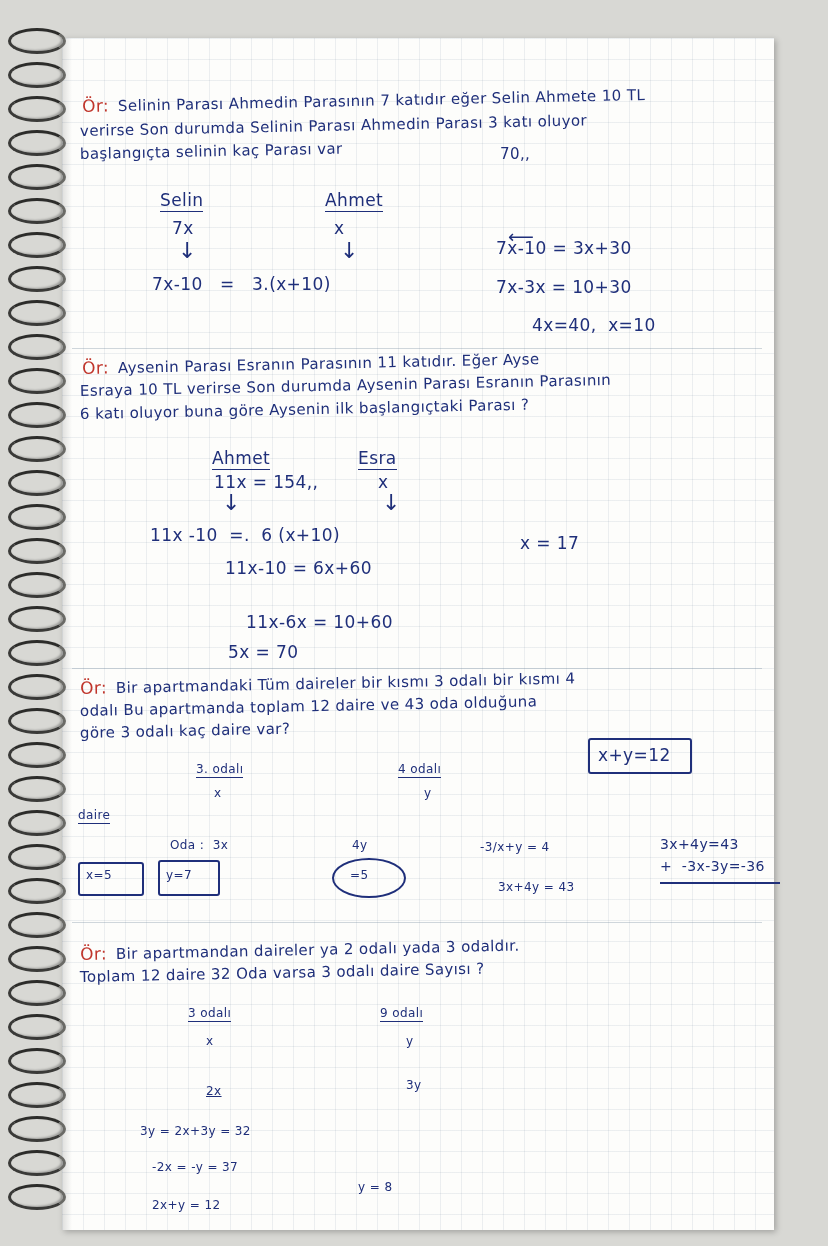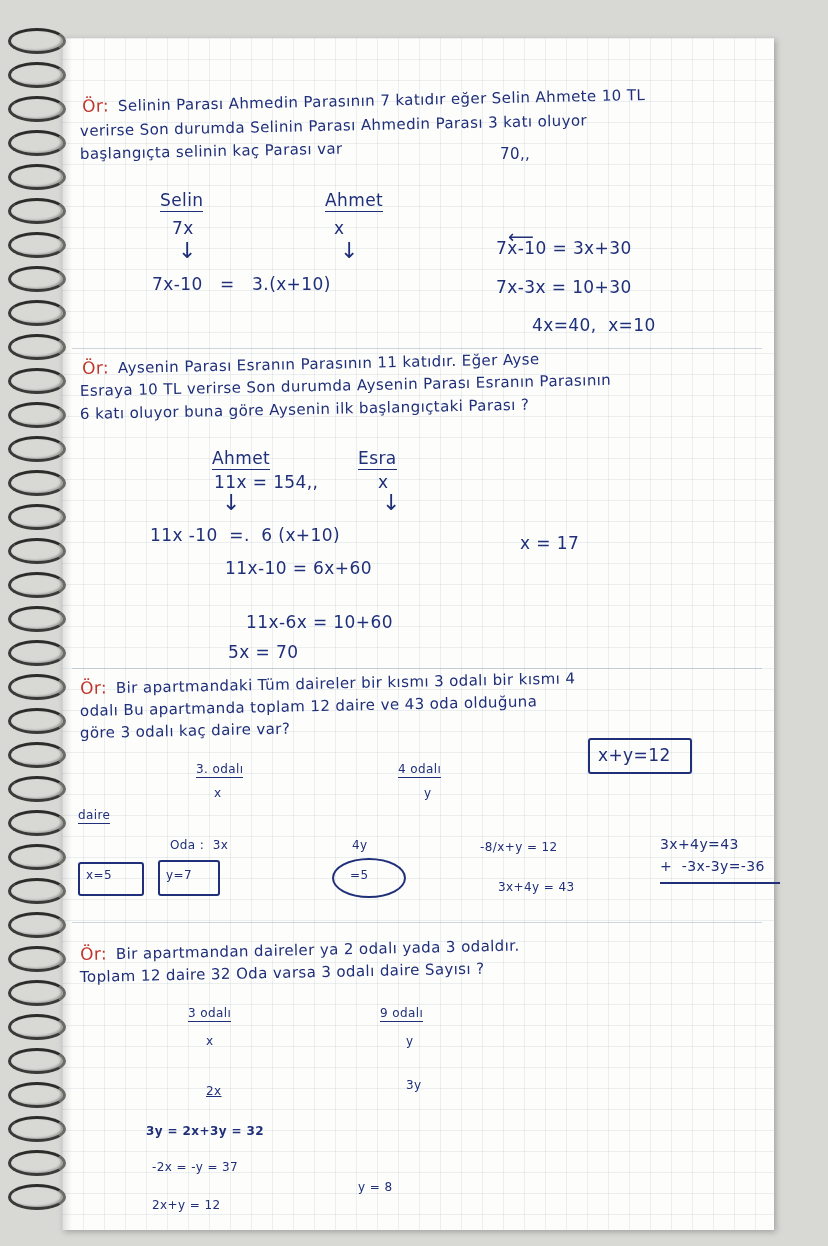--- a/index.html
+++ b/index.html
@@ -208,21 +208,21 @@
   <span class="hw blue s17" style="left:598px; top:745px;">x+y=12</span>
 
   <span class="hw blue s16 ul" style="left:196px; top:762px;">3. odalı</span>
   <span class="hw blue s16 ul" style="left:398px; top:762px;">4 odalı</span>
   <span class="hw blue s16 ul" style="left:78px; top:808px;">daire</span>
   <span class="hw blue s16" style="left:214px; top:786px;">x</span>
   <span class="hw blue s16" style="left:424px; top:786px;">y</span>
 
   <span class="hw blue s16" style="left:170px; top:838px;">Oda :  3x</span>
   <span class="hw blue s16" style="left:352px; top:838px;">4y</span>
-  <span class="hw blue s16" style="left:480px; top:840px;">-8/x+y = 12</span>
+  <span class="hw blue s16" style="left:480px; top:840px;">-3/x+y = 4</span>
   <span class="hw blue s16" style="left:498px; top:880px;">3x+4y = 43</span>
 
   <span class="hw blue s14" style="left:660px; top:836px;">3x+4y=43</span>
   <span class="hw blue s14" style="left:660px; top:858px;">+  -3x-3y=-36</span>
   <div class="hline" style="left:660px; top:882px; width:120px;"></div>
 
   <div class="box" style="left:78px; top:862px; width:62px; height:30px;"></div>
   <span class="hw blue s16" style="left:86px; top:868px;">x=5</span>
 
   <div class="box" style="left:158px; top:860px; width:58px; height:32px;"></div>
@@ -237,18 +237,18 @@
   <span class="hw blue s15 slant" style="left:116px; top:945px;">Bir apartmandan daireler ya 2 odalı yada 3 odaldır.</span>
   <span class="hw blue s15 slant" style="left:80px; top:968px;">Toplam 12 daire 32 Oda varsa 3 odalı daire Sayısı ?</span>
 
   <span class="hw blue s16 ul" style="left:188px; top:1006px;">3 odalı</span>
   <span class="hw blue s16 ul" style="left:380px; top:1006px;">9 odalı</span>
   <span class="hw blue s16" style="left:206px; top:1034px;">x</span>
   <span class="hw blue s16" style="left:406px; top:1034px;">y</span>
 
   <span class="hw blue s16" style="left:206px; top:1084px;text-decoration:underline;">2x</span>
   <span class="hw blue s16" style="left:406px; top:1078px;">3y</span>
-  <span class="hw blue s16" style="left:146px; top:1124px;font-weight:bold;">3y = 2x+3y = 32</span>
+  <span class="hw blue s16" style="left:140px; top:1124px;">3y = 2x+3y = 32</span>
   <span class="hw blue s16" style="left:152px; top:1160px;">-2x = -y = 37</span>
   <span class="hw blue s16" style="left:358px; top:1180px;">y = 8</span>
   <span class="hw blue s16" style="left:152px; top:1198px;">2x+y = 12</span>
 
 </div>
 
 </body></html>

